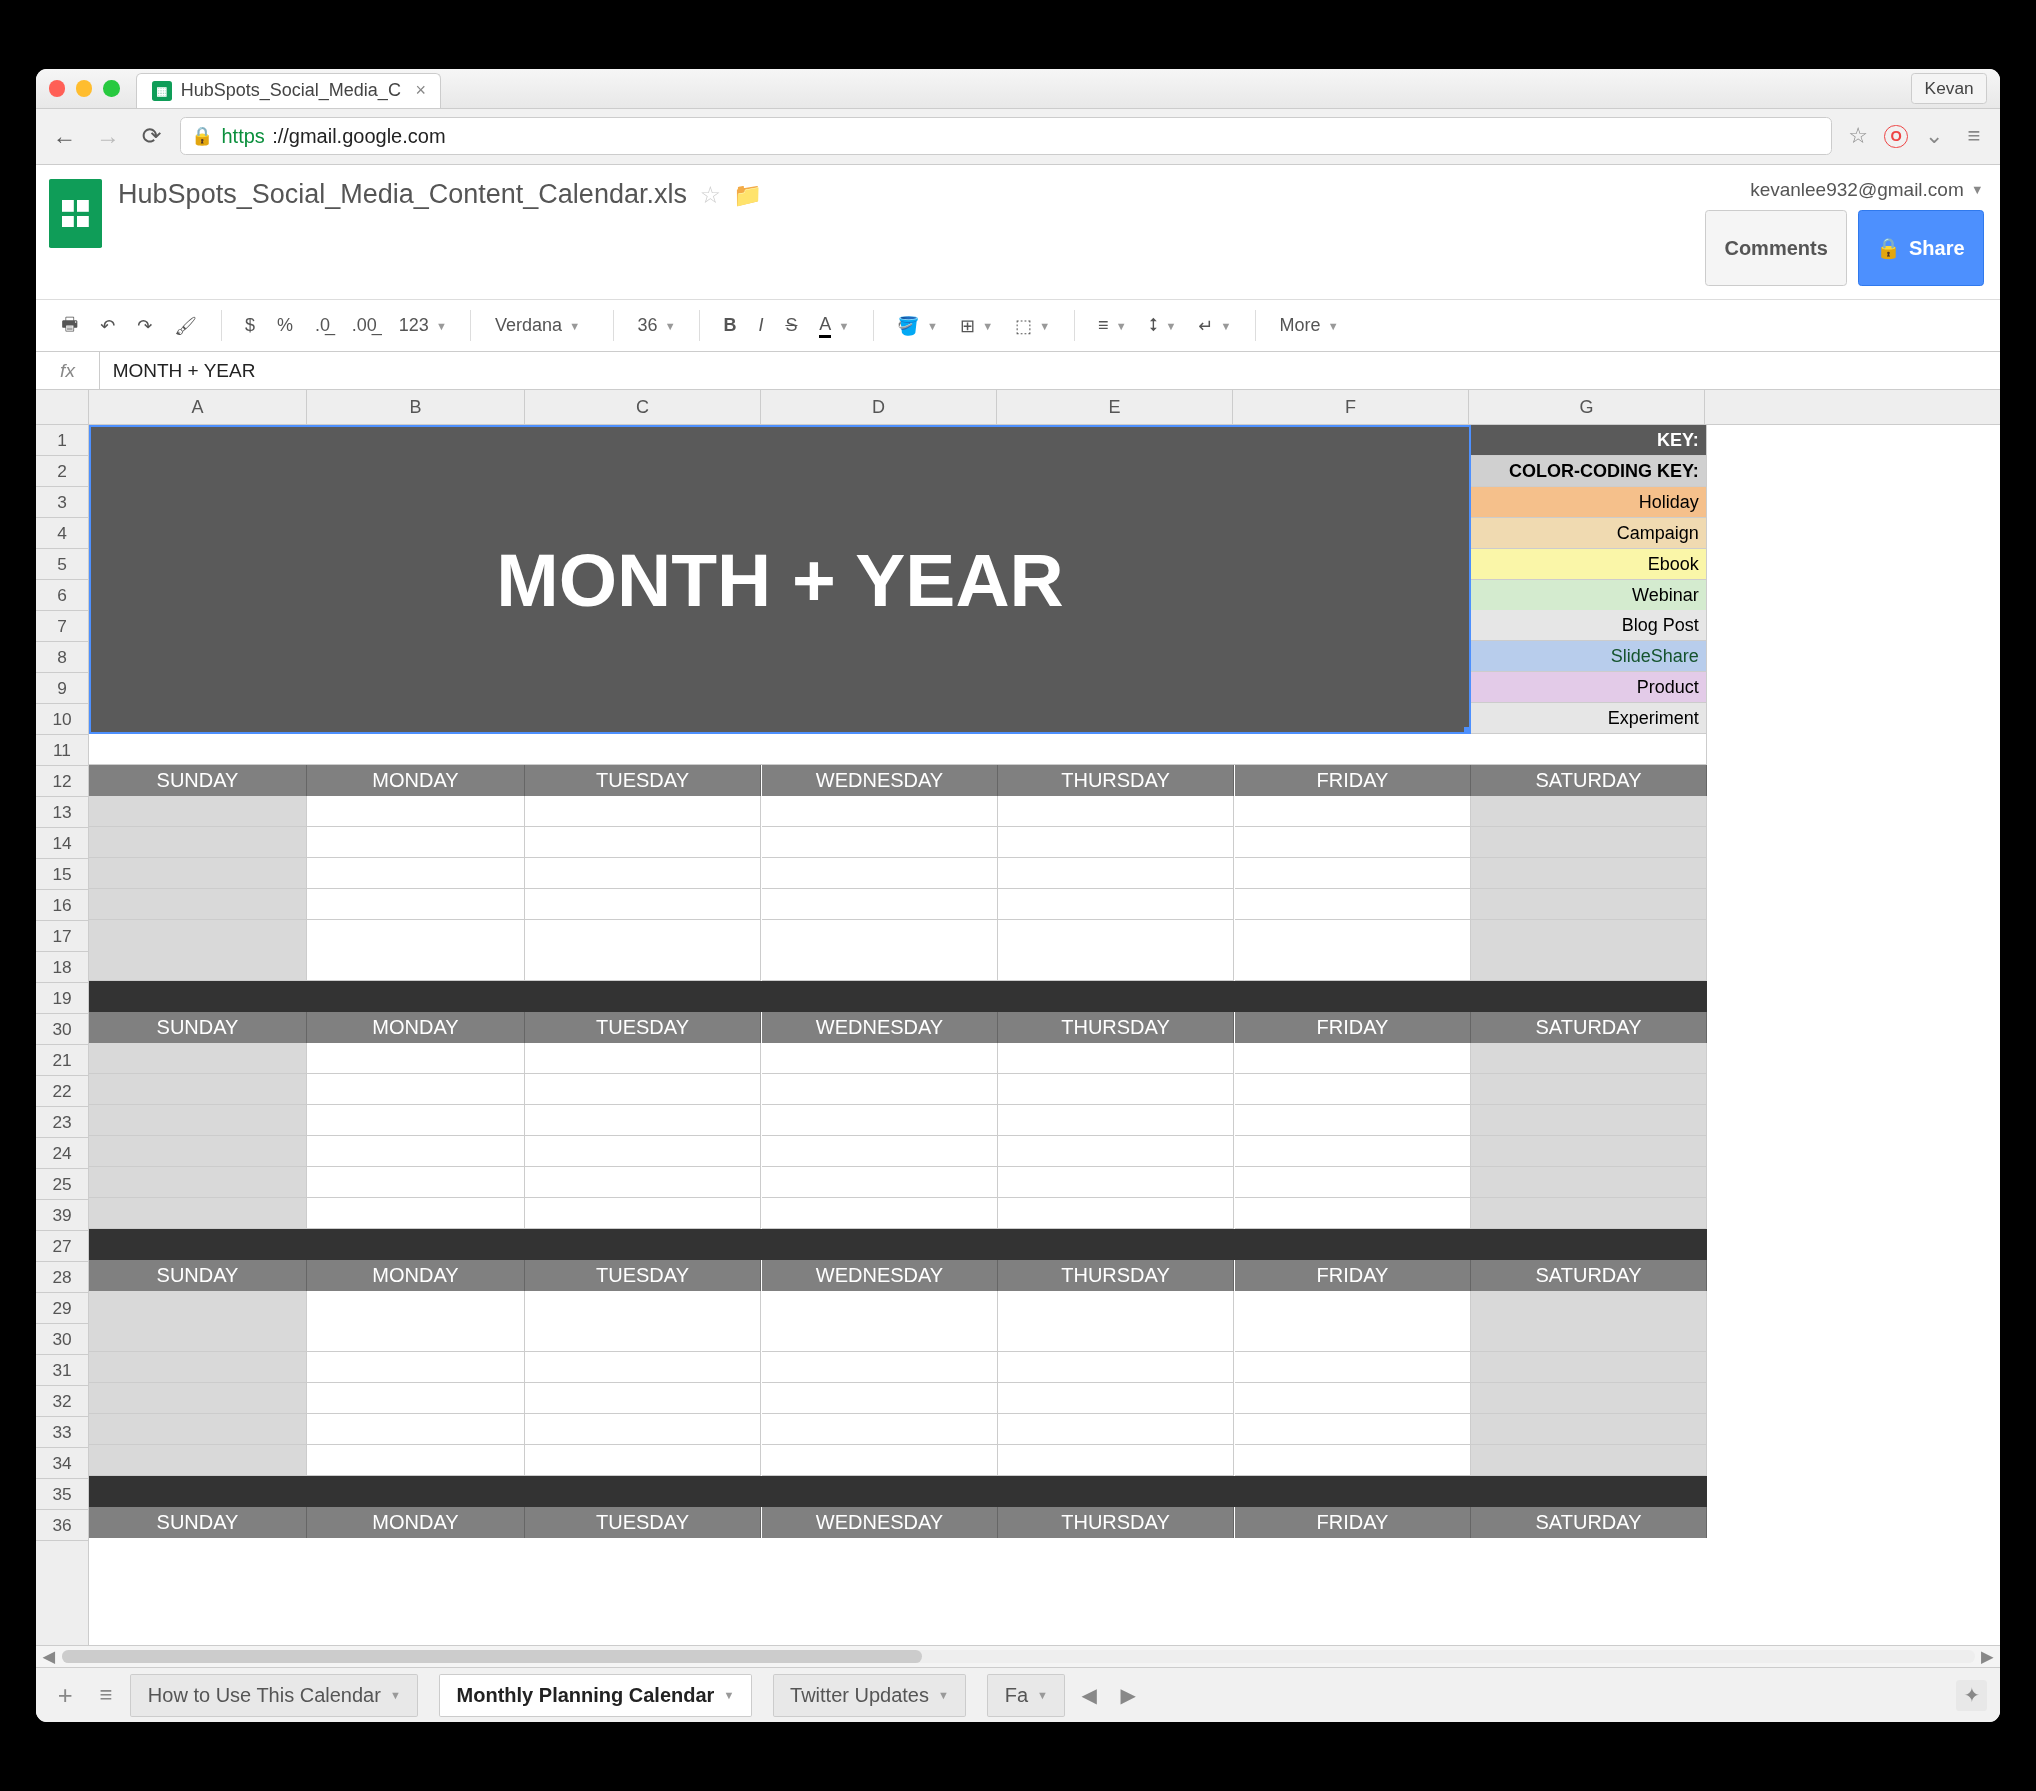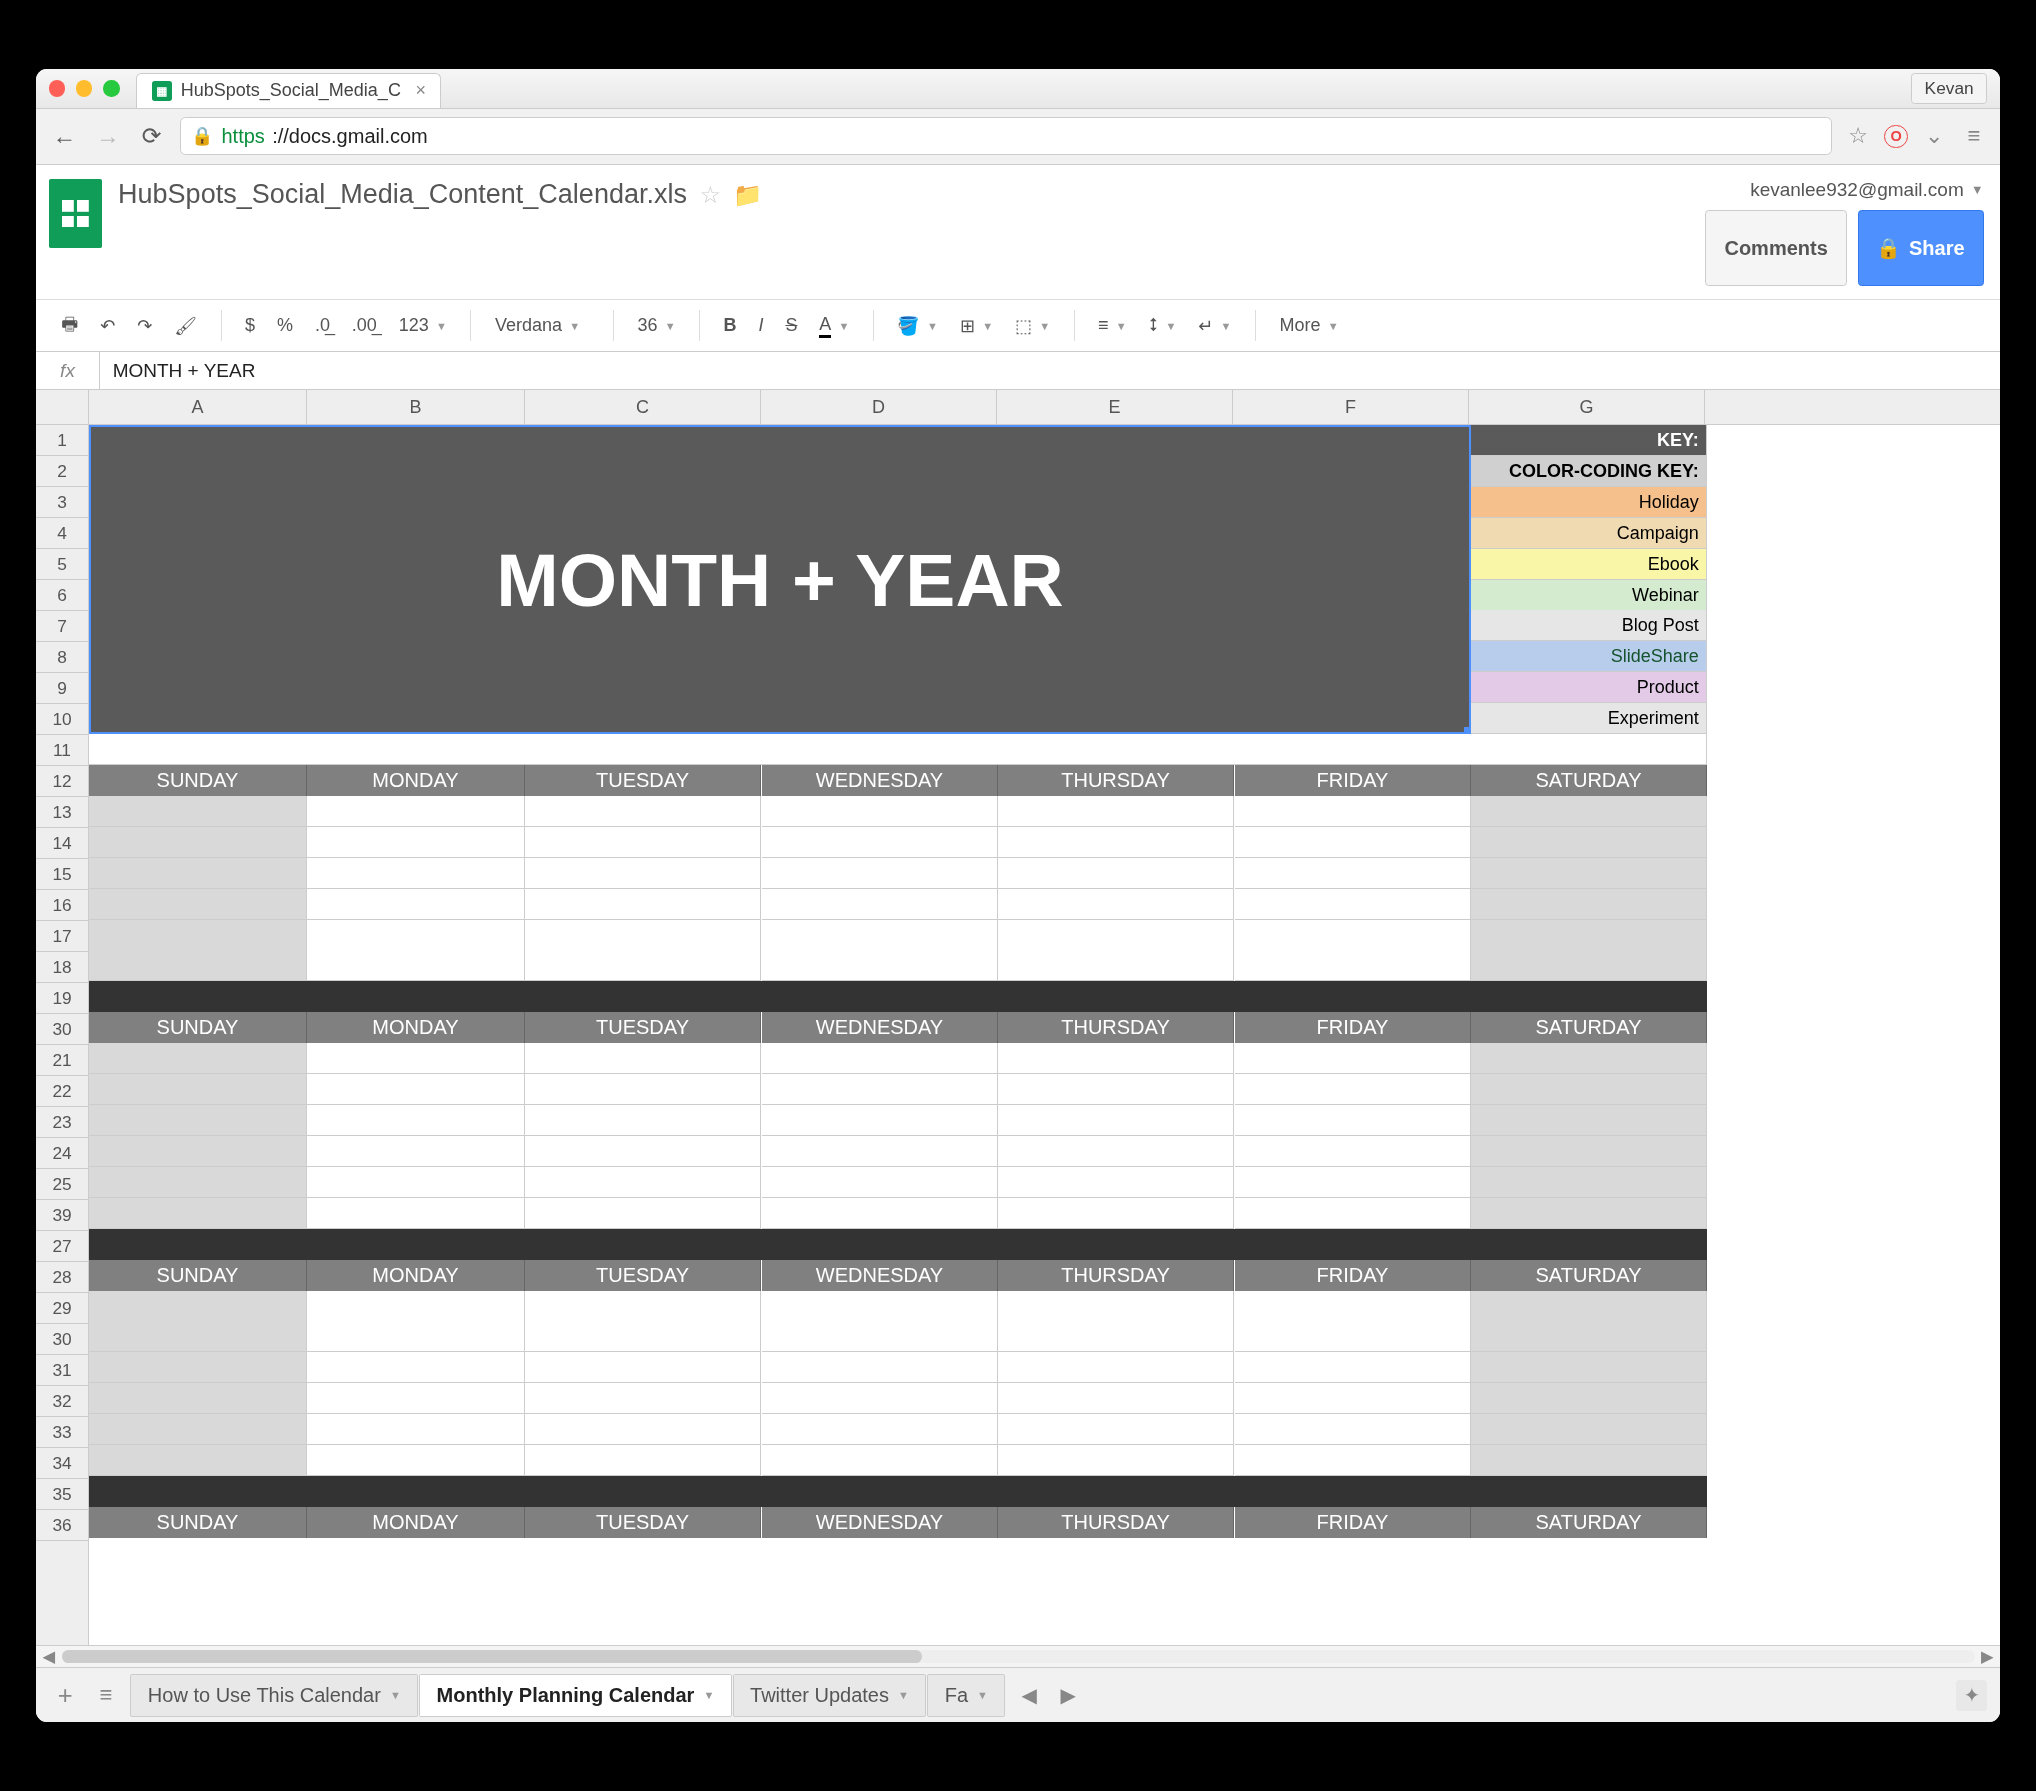--- a/index.html
+++ b/index.html
@@ -95,21 +95,21 @@
     <button class="profile-btn">Kevan</button>
   </div>
 
   <div class="addrbar">
     <div class="navbtn">←</div>
     <div class="navbtn" style="color:#bbb">→</div>
     <div class="navbtn">⟳</div>
     <div class="urlbox">
       <span class="lock">🔒</span>
       <span class="proto">https</span>
-      <span class="domain">://docs.gmail.com</span>
+      <span class="domain">://gmail.google.com</span>
     </div>
     <div class="ext">☆</div>
     <div class="ext opera">O</div>
     <div class="ext">⌄</div>
     <div class="ext">≡</div>
   </div>
 
   <div class="docbar">
     <div class="docicon">
         <div class="grid"></div>
@@ -421,21 +421,21 @@
     <div class="arrow">◀</div>
     <div class="track">
         <div class="thumb"></div>
       </div>
     <div class="arrow">▶</div>
   </div>
 
   <div class="tabsbar">
     <div class="add">+</div>
     <div class="menu">≡</div>
-    <div id="sheet-tabs" style="display:flex;gap:1px">
+    <div id="sheet-tabs" style="display:flex;gap:21px">
         <div class="sheet-tab">
           <span>How to Use This Calendar</span>
           <span class="caret">▼</span>
         </div>
         <div class="sheet-tab active">
           <span>Monthly Planning Calendar</span>
           <span class="caret">▼</span>
         </div>
         <div class="sheet-tab">
           <span>Twitter Updates</span>

